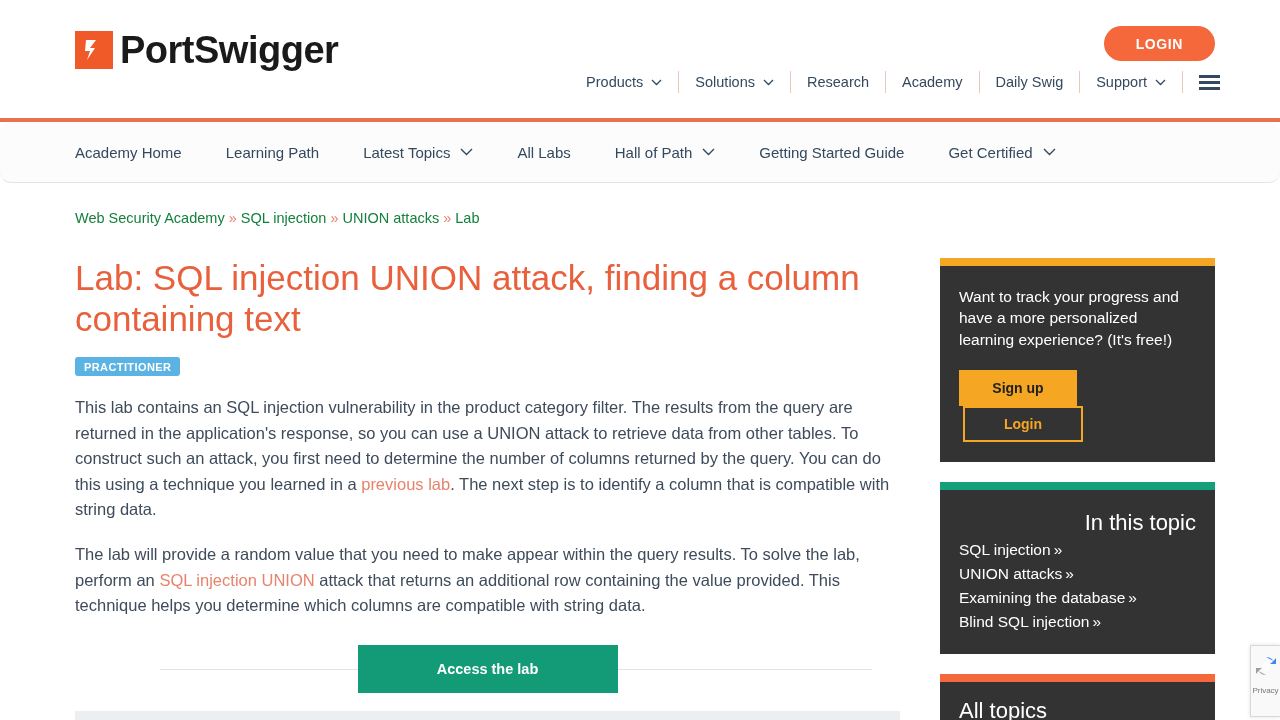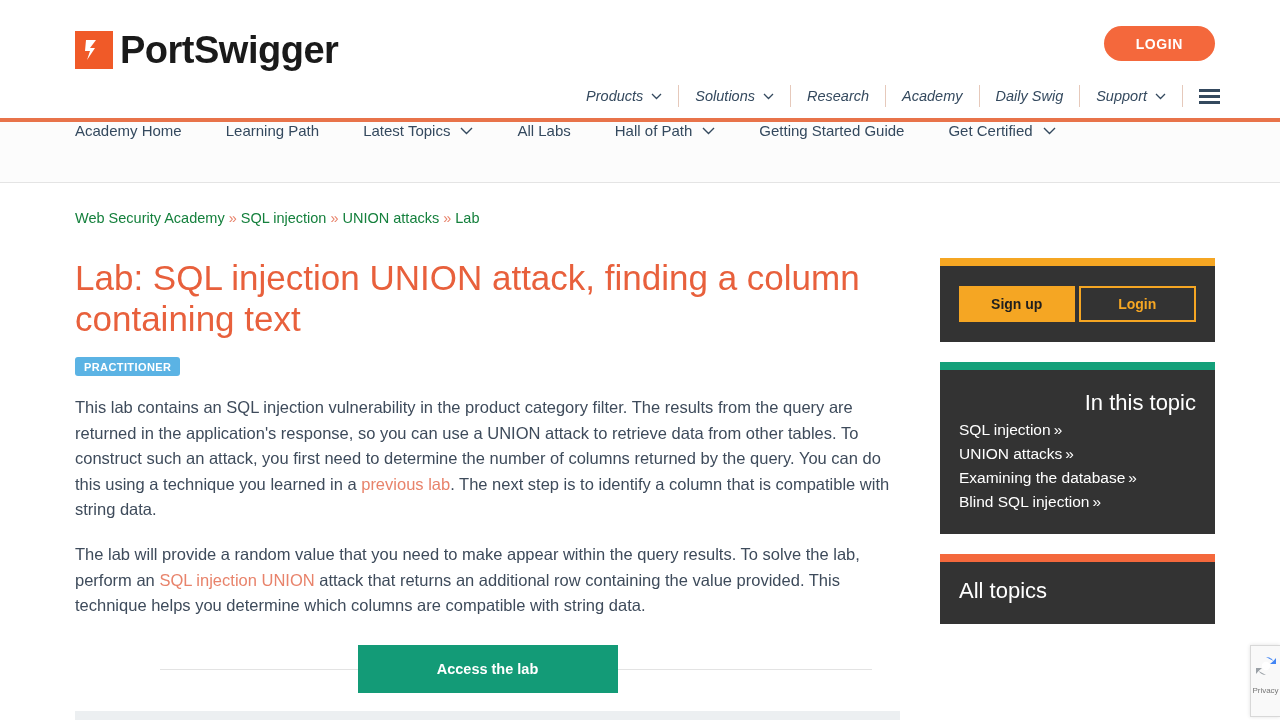--- a/index.html
+++ b/index.html
@@ -47,24 +47,23 @@
     padding: 0 32px;
     height: 35px;
     font-size: 14px;
     font-weight: 700;
     letter-spacing: 0.6px;
     font-family: "Liberation Sans", sans-serif;
     cursor: pointer;
   }
   .main-nav {
     position: absolute;
-    right: 60px; bottom: 10px;
+    right: 60px; bottom: 24px;
     display: flex; align-items: center;
     height: 24px;
-    font-style: italic;
   }
   .nav-item {
     display: flex; align-items: center;
     padding: 0 16px;
     font-size: 14.5px;
     color: #34495e;
     border-right: 1px solid #e6c9bb;
     height: 22px;
     cursor: pointer;
     white-space: nowrap;
@@ -82,22 +81,23 @@
     width: 21px; height: 3px;
     background: #34495e;
   }
 
   
   .academy-nav {
     height: 61px;
     background: #fcfcfc;
     border-bottom: 1px solid #e4e4e4;
     display: flex;
-    align-items: flex-start;
+    align-items: center;
     padding-left: 75px;
+    border-radius: 11px;
   }
   .acad-item {
     display: flex; align-items: center;
     font-size: 15px;
     color: #34495e;
     margin-right: 44px;
     cursor: pointer;
     white-space: nowrap;
   }
   .acad-item .caret { margin-left: 10px; }
@@ -186,21 +186,21 @@
   .bar-yellow { background: #f5a623; }
   .bar-teal   { background: #14a07a; }
   .bar-orange { background: #f4683c; }
 
   .signup-text {
     color: #ffffff;
     font-size: 15.5px;
     line-height: 1.38;
     margin-bottom: 20px;
   }
-  .signup-btns { display: flex; gap: 0; }
+  .signup-btns { display: flex; gap: 0; flex-direction: column; }
   .btn-signup {
     background: #f5a623;
     color: #1f1f1f;
     border: 2px solid #f5a623;
     font-size: 14px;
     font-weight: 700;
     font-family: "Liberation Sans", sans-serif;
     width: 118px; height: 36px;
     cursor: pointer;
   }
@@ -363,20 +363,21 @@
       
       
     </div>
   </div>
 
   <div class="side-col">
 
     <div class="widget">
       <div class="widget-bar bar-yellow"></div>
       <div class="widget-body">
+        <div class="signup-text">Want to track your progress and have a more personalized learning experience? (It's free!)</div>
         <div class="signup-btns">
           <button class="btn-signup">Sign up</button>
           <button class="btn-login-side">Login</button>
         </div>
       </div>
     </div>
 
     <div class="widget">
       <div class="widget-bar bar-teal"></div>
       <div class="widget-body">

